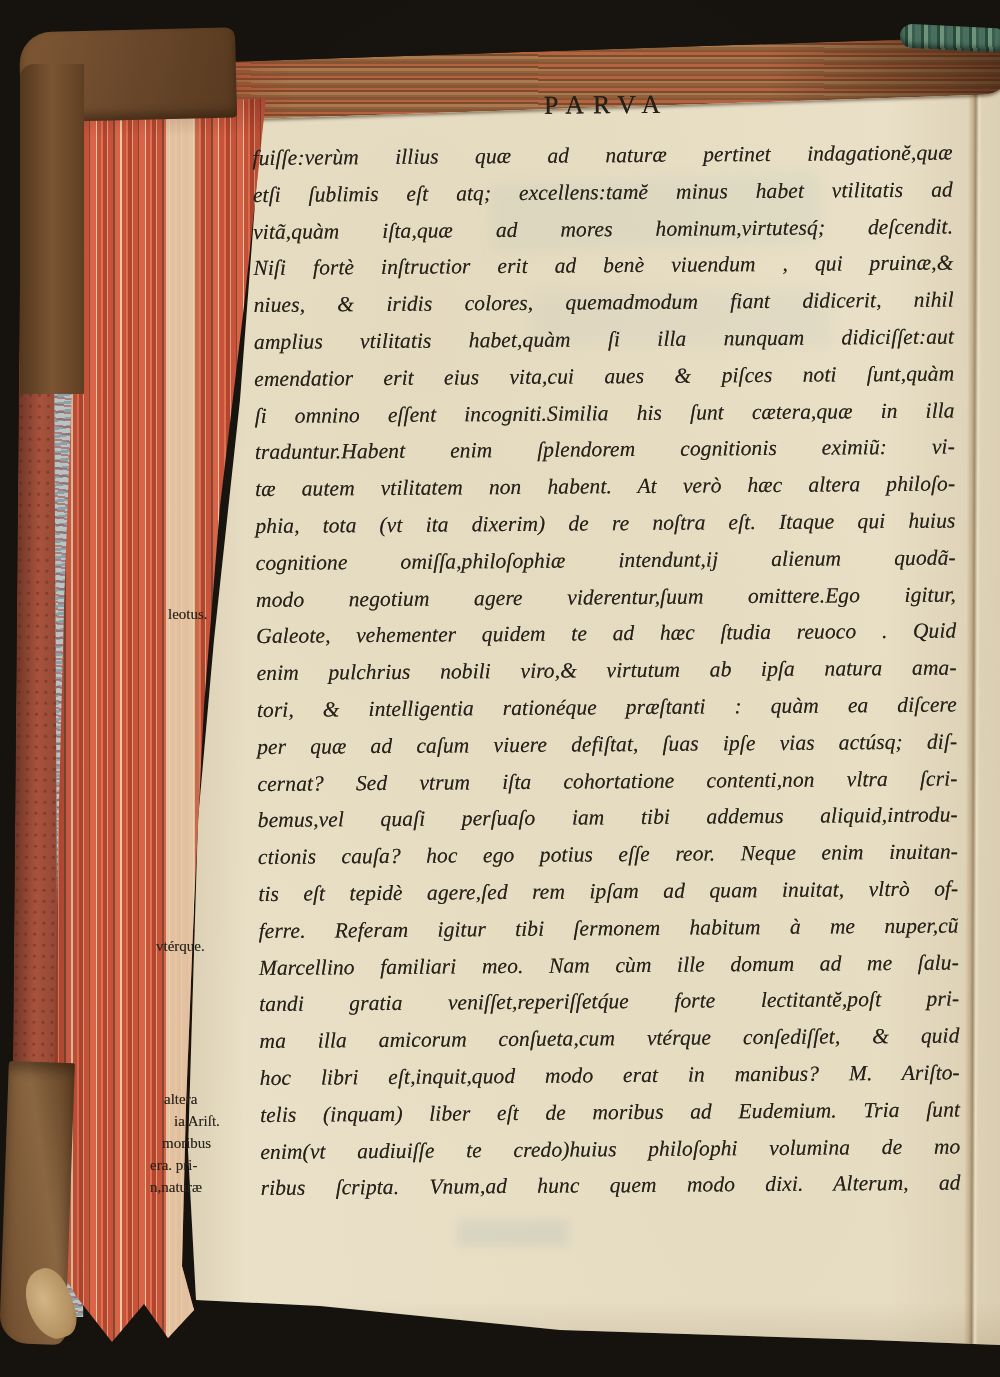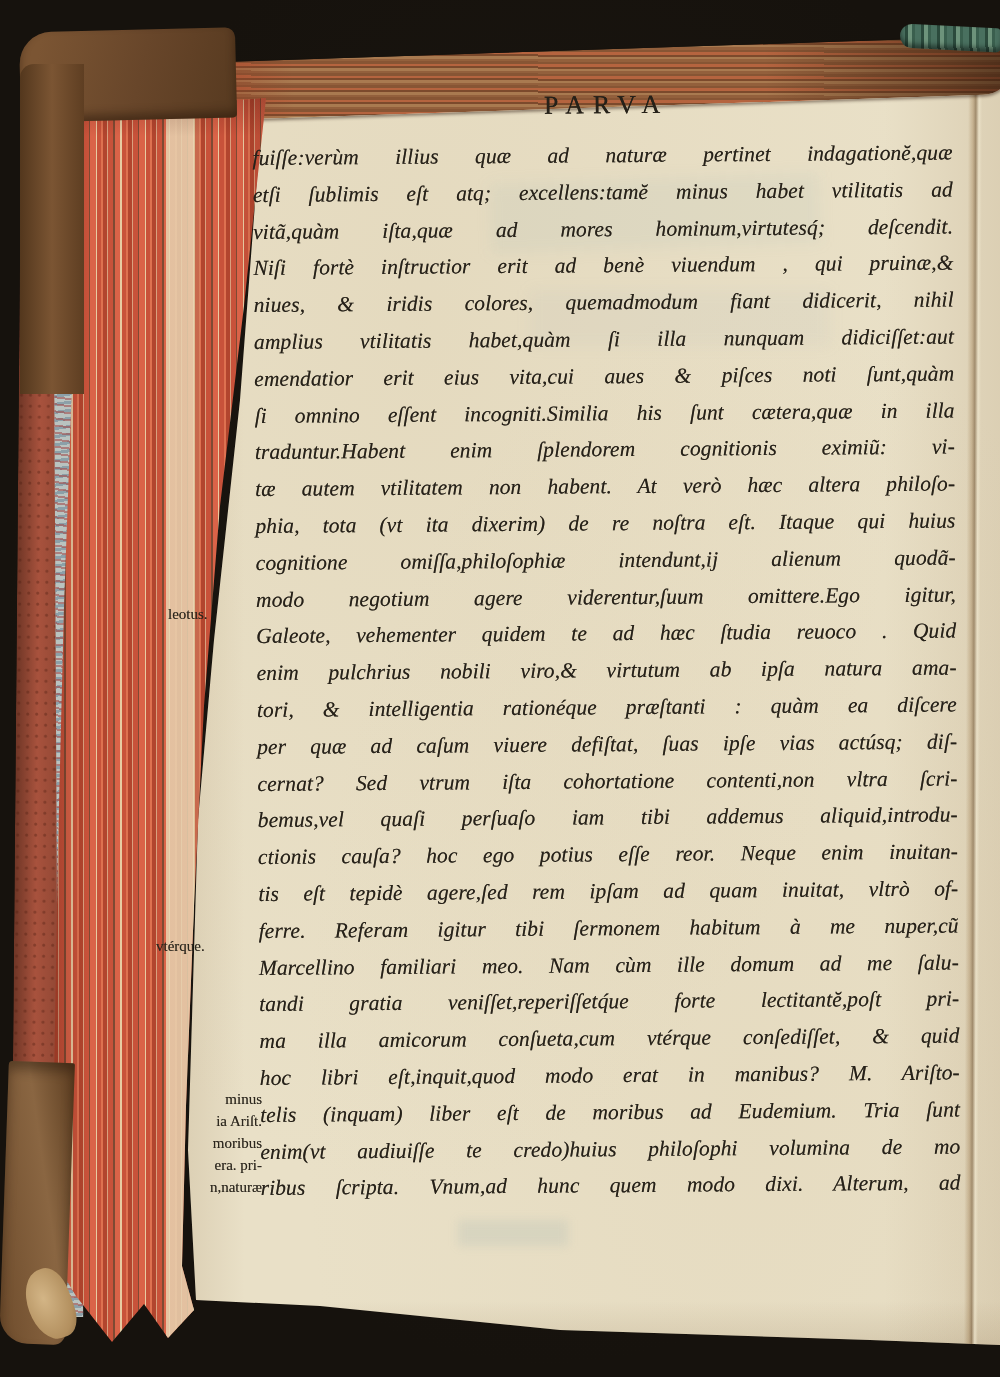--- a/index.html
+++ b/index.html
@@ -123,28 +123,28 @@
   }
   .tl{
     font-style:italic;font-size:21.5px;line-height:36.8px;
     text-align:justify;text-align-last:justify;
     white-space:nowrap;overflow:visible;
     letter-spacing:.1px;word-spacing:.5px;
     text-shadow:0 0 .4px rgba(38,33,25,.6);
   }
   .margin-notes{position:absolute;left:0;top:0;width:100%;height:100%;
     font-size:15px;line-height:21px;color:#2b261d;}
-  .mn{position:absolute;text-shadow:0 0 .4px rgba(43,38,29,.5);text-align:right;}
+  .mn{position:absolute;text-shadow:0 0 .4px rgba(43,38,29,.5);}
   .mn1{left:168px;top:604px;}
   .mn2{left:156px;top:936px;}
   .mn3{left:150px;top:1088px;width:112px;line-height:22px;}
   .mn3 div:nth-child(1){padding-left:14px;}
-  .mn3 div:nth-child(2){padding-left:6px;}
-  .mn3 div:nth-child(3){}
-  .mn3 div:nth-child(4){padding-left:14px;}
+  .mn3 div:nth-child(2){padding-left:24px;}
+  .mn3 div:nth-child(3){padding-left:12px;}
+  .mn3 div:nth-child(4){padding-left:0;}
   .mn3 div:nth-child(5){padding-left:0;}
 </style>
 </head>
 <body>
 
 <div class="scene">
 
   <div class="left-board"></div>
   <div class="marble"></div>
 
@@ -194,21 +194,21 @@
     <div class="tl">hoc libri eſt,inquit,quod modo erat in manibus? M. Ariſto-</div>
     <div class="tl">telis (inquam) liber eſt de moribus ad Eudemium. Tria ſunt</div>
     <div class="tl">enim(vt audiuiſſe te credo)huius philoſophi volumina de mo</div>
     <div class="tl">ribus ſcripta. Vnum,ad hunc quem modo dixi. Alterum, ad</div>
   </div>
 
   <div class="margin-notes">
     <div class="mn mn1">leotus.</div>
     <div class="mn mn2">vtérque.</div>
     <div class="mn mn3">
-      <div>minus</div>
+      <div>altera</div>
       <div>ia Ariſt.</div>
       <div>moribus</div>
       <div>era. pri-</div>
       <div>n,naturæ</div>
     </div>
   </div>
 
 </div>
 
 </body></html>

